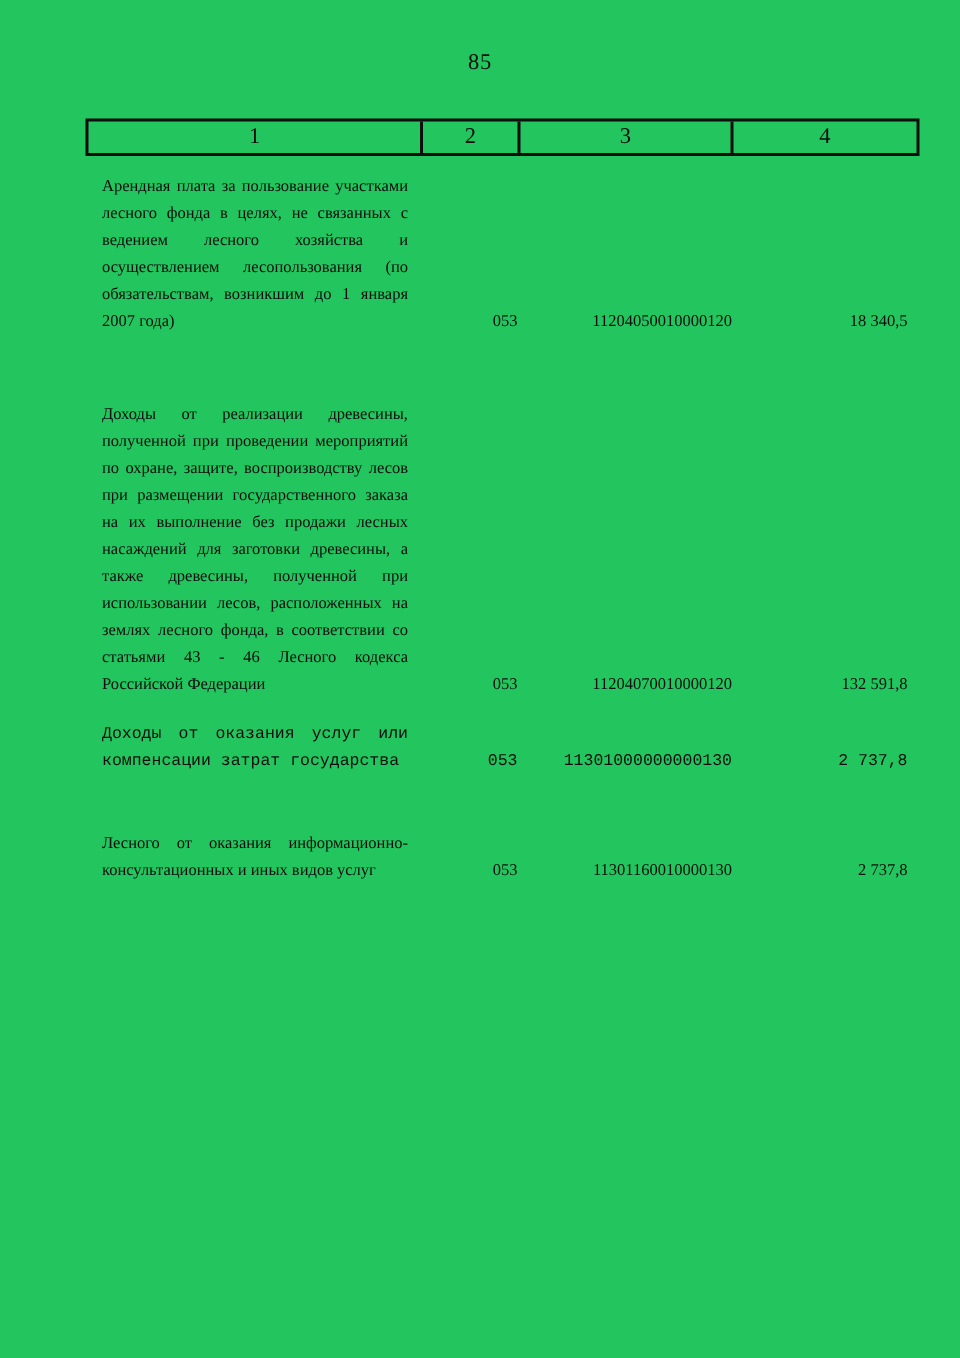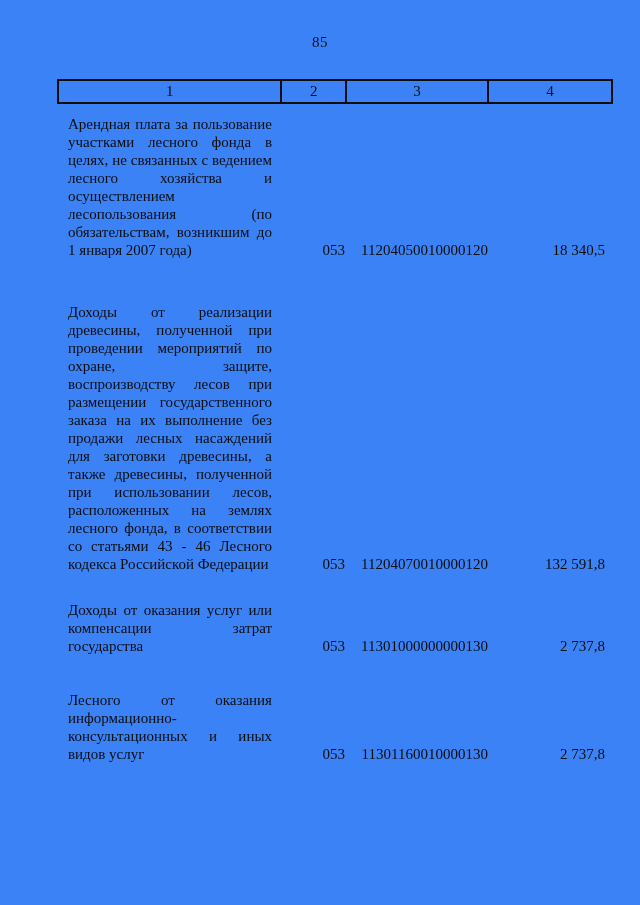--- a/index.html
+++ b/index.html
@@ -1,20 +1,20 @@
 <!DOCTYPE html>
 <html><head>
 <meta charset="utf-8">
 <style>
   html, body { margin: 0; padding: 0; background: #ffffff; }
   .page {
     position: relative;
     width: 640px;
     height: 905px;
-    background: #3b82f6;
+    background: #22c55e;
     color: #0d0d0d;
     font-family: "Liberation Serif", "DejaVu Serif", serif;
     overflow: hidden;
   }
   .page-number {
     position: absolute;
     top: 34px;
     left: 0;
     width: 640px;
     text-align: center;
@@ -46,26 +46,26 @@
   .hc4 { width: 125px; }
   .table-body {
     position: absolute;
     top: 104px;
     left: 57px;
     width: 556px;
   }
   .trow {
     display: flex;
     align-items: flex-end;
-    font-size: 15px;
+    font-size: 11px;
     line-height: 18px;
   }
   .trow:nth-child(1) { margin-top: 11px; }
   .trow:nth-child(2) { margin-top: 44px; }
-  .trow:nth-child(3) { margin-top: 28px; }
+  .trow:nth-child(3) { margin-top: 16px; font-family: Liberation Mono, monospace; }
   .trow:nth-child(4) { margin-top: 36px; }
   .c1 {
     width: 223px;
     box-sizing: border-box;
     padding-left: 11px;
     padding-right: 8px;
     text-align: justify;
   }
   .c2 { width: 65px;  text-align: right; }
   .c3 { width: 143px; text-align: right; white-space: nowrap; }

